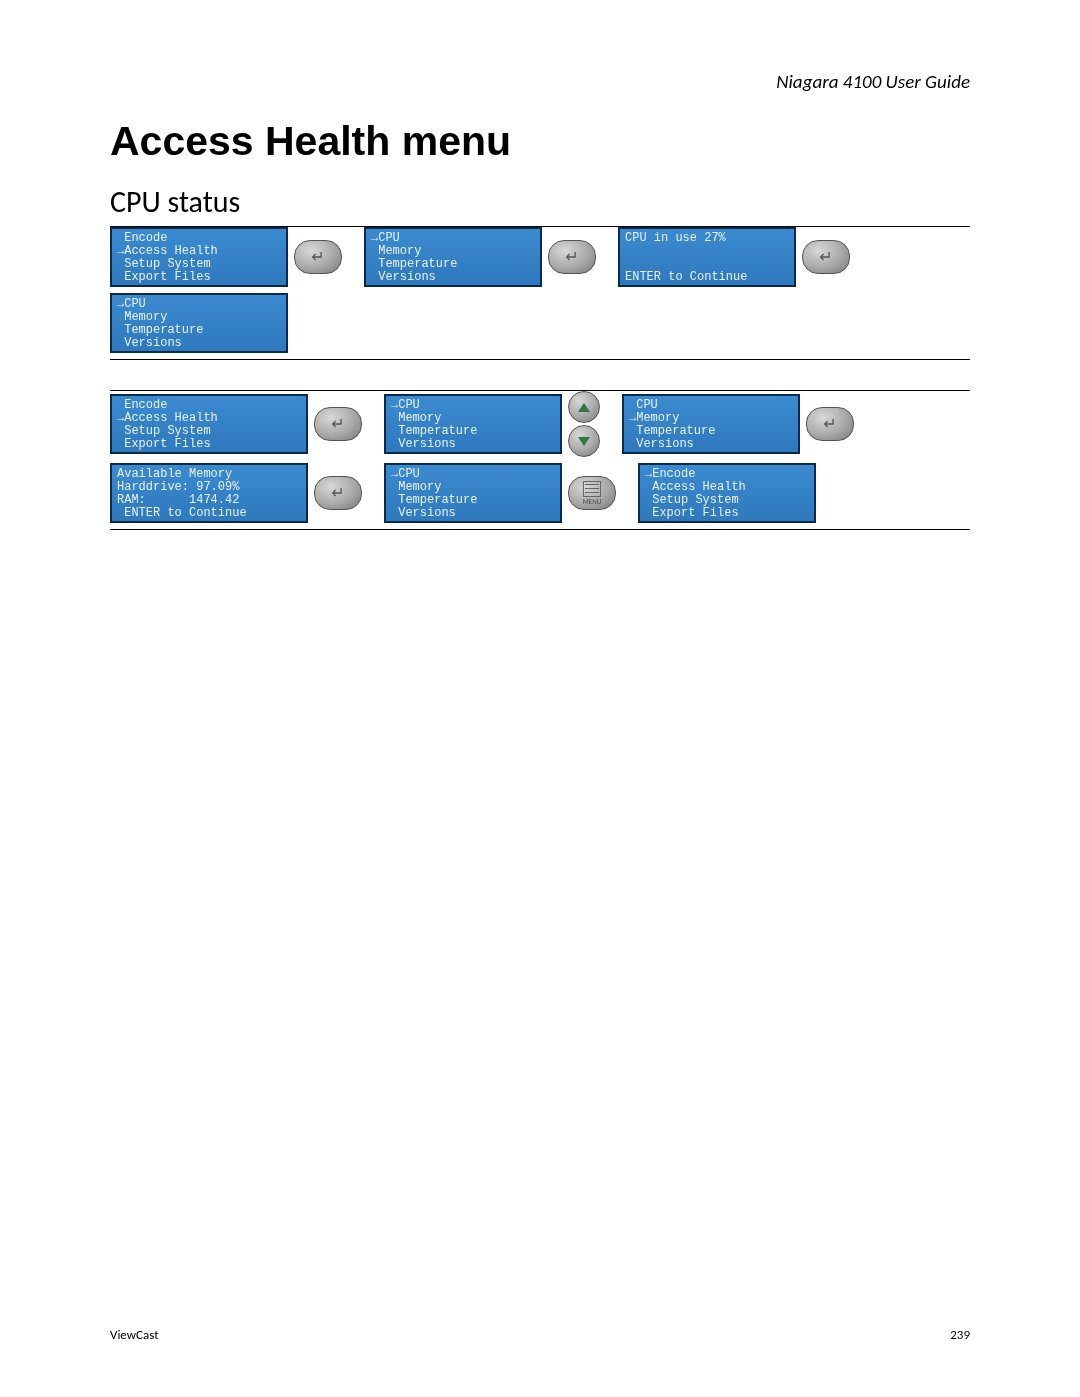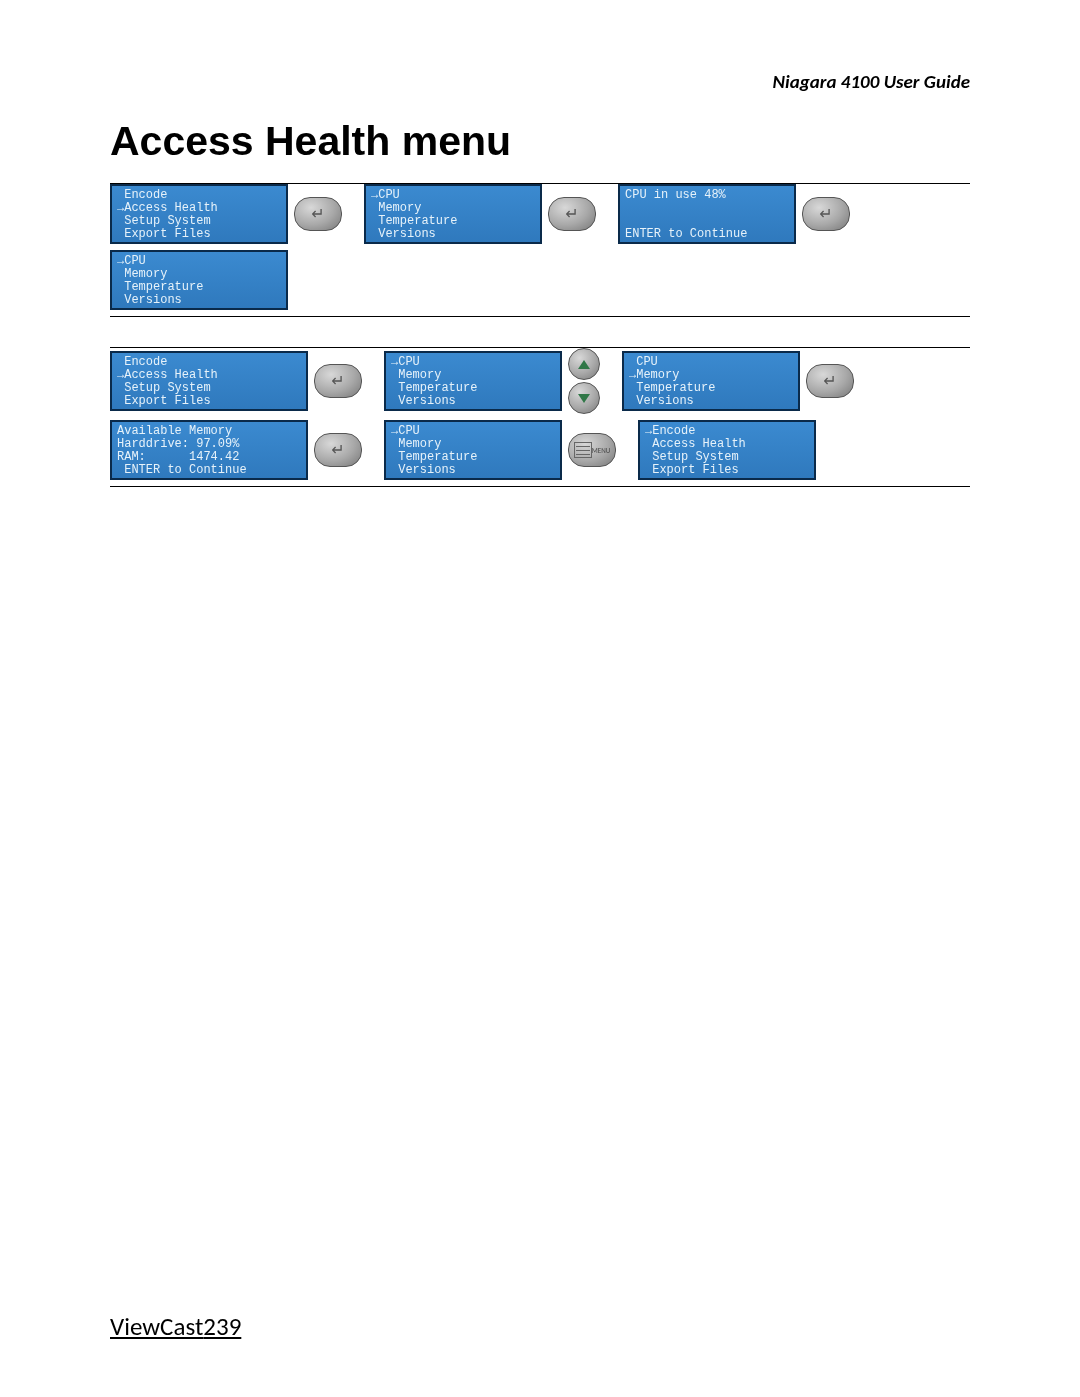--- a/index.html
+++ b/index.html
@@ -13,21 +13,20 @@
   }
   .page {
     padding: 70px 110px 0 110px;
     box-sizing: border-box;
   }
   .header-right {
     text-align: right;
     font-style: italic;
     font-size: 19px;
     margin-bottom: 25px;
-    font-weight: bold;
   }
   h1 {
     font-family: Arial, Helvetica, sans-serif;
     font-weight: bold;
     font-size: 41px;
     margin: 0 0 18px 0;
   }
   h2 {
     font-family: Calibri, Arial, sans-serif;
     font-weight: normal;
@@ -80,20 +79,21 @@
     justify-content:center;
   }
   .btn-oval.enter::after{
     content:"↵";
     font-size:16px;
     color:#555;
     position:relative;
     top:-1px;
   }
   .btn-oval.menu-btn{
+    flex-direction:column;
     font-size:7px;
     color:#444;
   }
   .btn-oval.menu-btn .bars{
     width:14px;height:12px;
     border:1px solid #666;
     display:flex;flex-direction:column;justify-content:space-around;
     padding:1px;
   }
   .btn-oval.menu-btn .bars span{height:1px;background:#666;display:block;}
@@ -124,52 +124,53 @@
     border-right:6px solid transparent;
     border-top:9px solid #4a6;
     filter:brightness(0.7);
   }
   .footer{
     position:absolute;
     bottom:55px;
     left:110px;
     right:110px;
     display:flex;
-    font-size:25px;
-    text-decoration:underline;
+    justify-content:space-between;
+    font-size:13px;
   }
 </style>
 </head>
 <body>
 
 <div class="page">
   <div class="header-right">Niagara 4100 User Guide</div>
 
   <h1>Access Health menu</h1>
 
   <div class="section">
+    <h2>CPU status</h2>
     <hr class="divider">
 
     <div class="row">
       <div class="cell">
         <div class="lcd"> Encode
 →Access Health
  Setup System
  Export Files</div>
         <div class="btn-oval enter"></div>
       </div>
       <div class="cell">
         <div class="lcd">→CPU
  Memory
  Temperature
  Versions</div>
         <div class="btn-oval enter"></div>
       </div>
       <div class="cell">
-        <div class="lcd">CPU in use 48%
+        <div class="lcd">CPU in use 27%
 
 
 ENTER to Continue</div>
         <div class="btn-oval enter"></div>
       </div>
     </div>
 
     <div class="row">
       <div class="cell">
         <div class="lcd">→CPU

